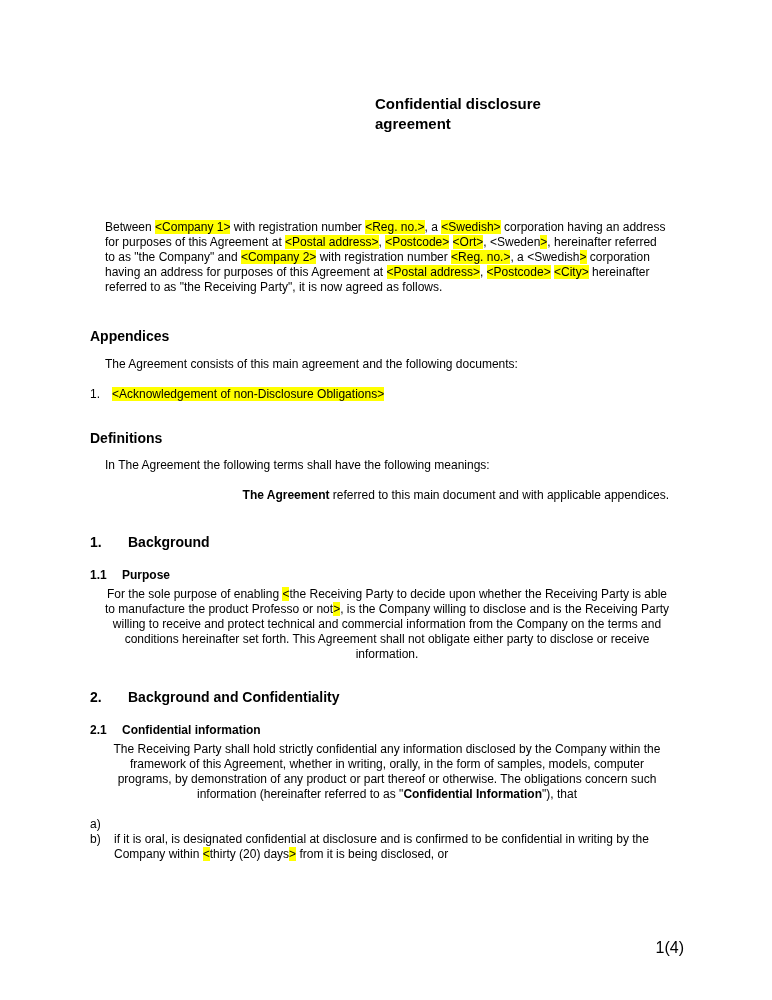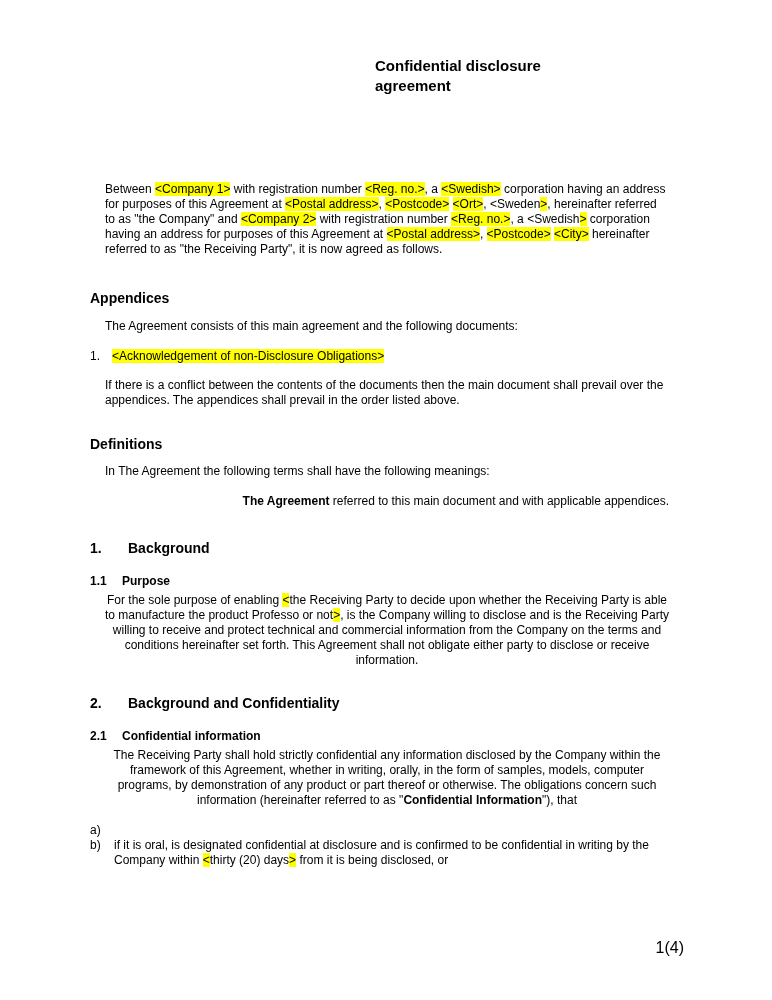--- a/index.html
+++ b/index.html
@@ -1,21 +1,21 @@
 <!DOCTYPE html>
 <html style="--hl: #ffff00;"><head>
 <meta charset="utf-8">
 <style>
   * { box-sizing: border-box; }
   html, body { margin: 0; padding: 0; background: #ffffff; }
   body { width: 772px; height: 1000px; }
   .doc {
     position: relative;
     width: 772px; height: 1000px;
-    padding: 56px 88px 0 90px;
+    padding: 94px 88px 0 90px;
     font-family: "Liberation Sans", "DejaVu Sans", sans-serif;
     font-size: 12px; line-height: 15px;
     color: #000000;
     background: #ffffff;
   }
   p { margin: 15px; }
   .title {
     font-size: 15px; line-height: 20px; font-weight: 700;
     margin: 0 0 0 285px; width: 215px;
   }
@@ -56,21 +56,20 @@
   <h1 class="title">Confidential disclosure agreement</h1>
 
   <p class="intro"><span>Between </span><span class="hl">&lt;Company 1&gt;</span><span> with registration number </span><span class="hl">&lt;Reg. no.&gt;</span><span>, a </span><span class="hl">&lt;Swedish&gt;</span><span> corporation having an address for purposes of this Agreement at </span><span class="hl">&lt;Postal address&gt;</span><span>, </span><span class="hl">&lt;Postcode&gt;</span><span> </span><span class="hl">&lt;Ort&gt;</span><span>, &lt;Sweden</span><span class="hl">&gt;</span><span>, hereinafter referred to as "the Company" and </span><span class="hl">&lt;Company 2&gt;</span><span> with registration number </span><span class="hl">&lt;Reg. no.&gt;</span><span>, a &lt;Swedish</span><span class="hl">&gt;</span><span> corporation having an address for purposes of this Agreement at </span><span class="hl">&lt;Postal address&gt;</span><span>, </span><span class="hl">&lt;Postcode&gt;</span><span> </span><span class="hl">&lt;City&gt;</span><span> hereinafter referred to as "the Receiving Party", it is now agreed as follows.</span></p>
 
   <h2 class="h2 mt-app-h">Appendices</h2>
   <p class="mt-8">The Agreement consists of this main agreement and the following documents:</p>
   <div class="numrow mt-item">
     <span class="nummark">1.</span>
     <span class="numtext"><span class="hl">&lt;Acknowledgement of non-Disclosure Obligations&gt;</span></span>
   </div>
-  <p class="mt-conflict">If there is a conflict between the contents of the documents then the main document shall prevail over the appendices. The appendices shall prevail in the order listed above.</p>
 
   <h2 class="h2 mt-def-h">Definitions</h2>
   <p class="mt-8">In The Agreement the following terms shall have the following meanings:</p>
   <p class="mt-term"><span class="b">The Agreement</span><span> referred to this main document and with applicable appendices.</span></p>
 
   <div class="hrow level1 mt-sec1">
     <span class="hnum">1.</span>
     <span class="htext">Background</span>
   </div>
   <div class="hrow sub mt-sub">

